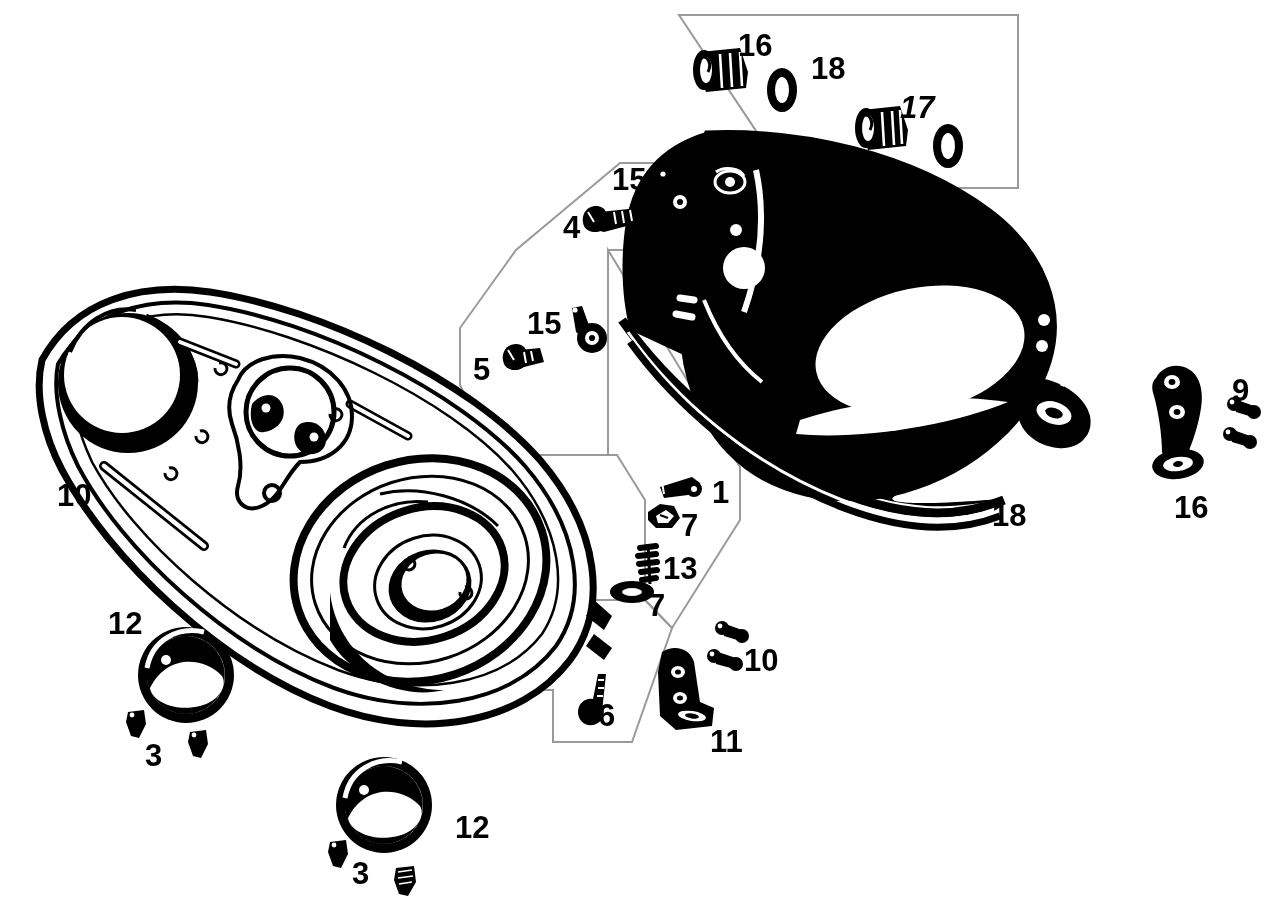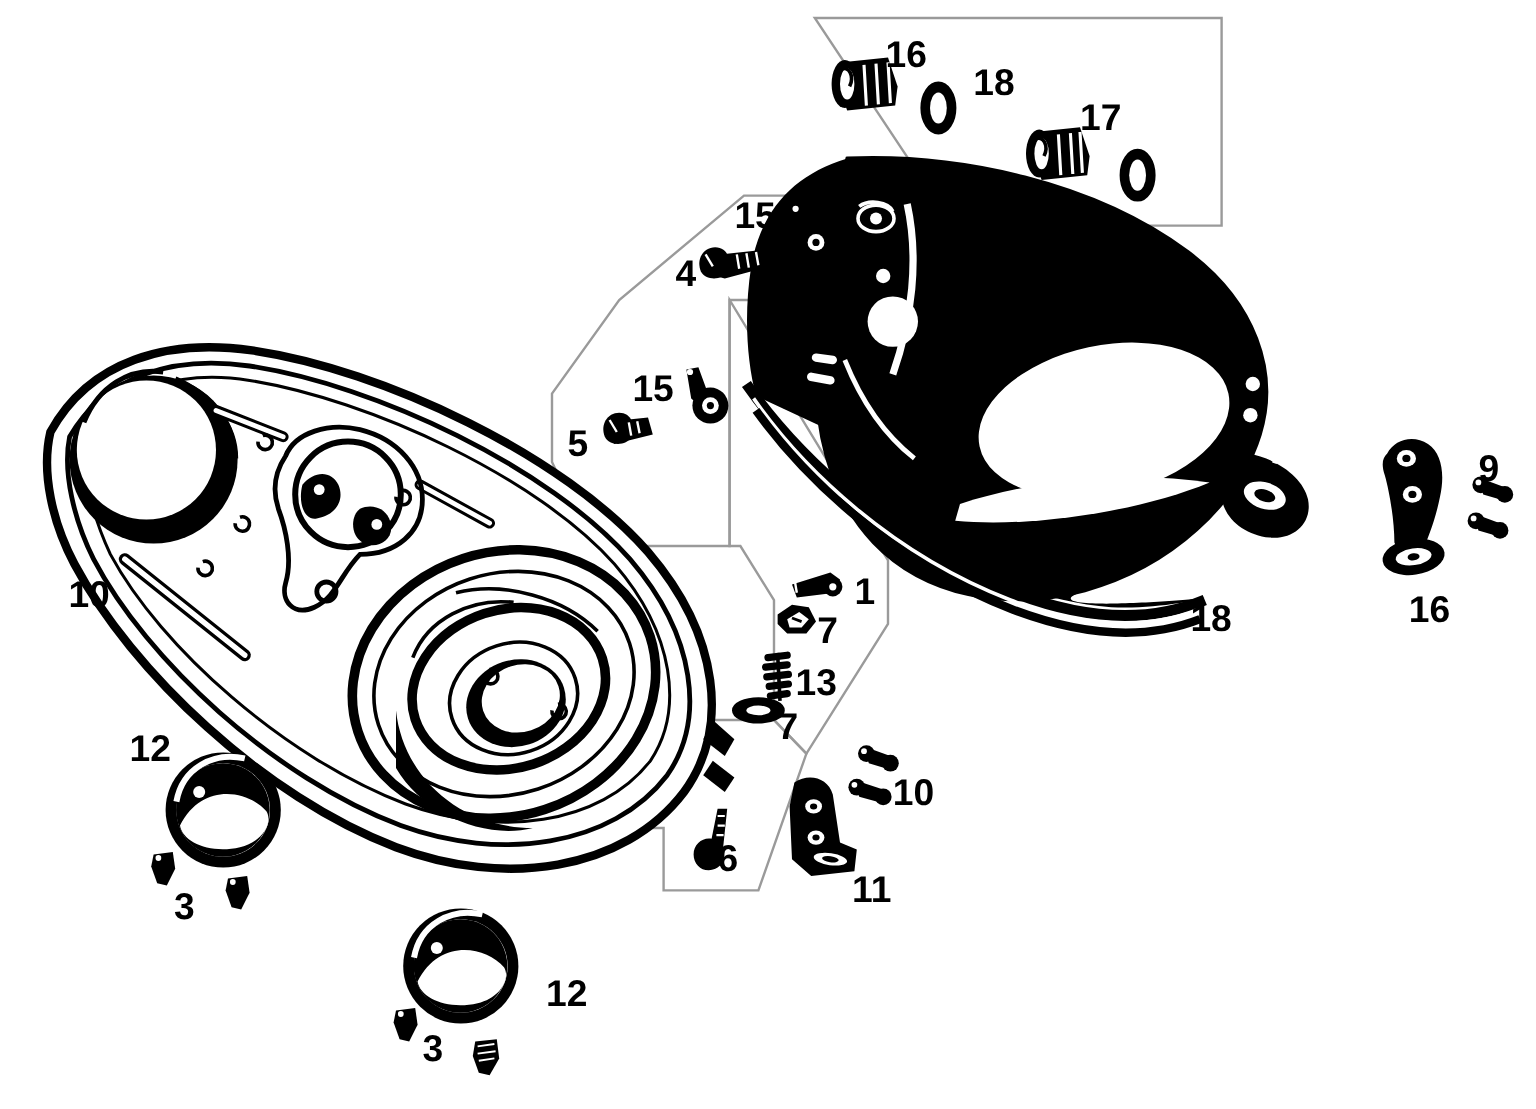--- a/index.html
+++ b/index.html
@@ -322,21 +322,21 @@
       <circle cx="1230" cy="434" r="7" fill="#000"></circle>
       <circle cx="1250" cy="442" r="7" fill="#000"></circle>
       <circle cx="1228" cy="432" r="2.4" fill="#fff"></circle>
     </g>
   </svg>
 
   <div>
     <span class="num-label" style="left:738px;top:30px;">16</span>
     <span class="num-label" style="left:811px;top:53px;">18</span>
     <span class="num-label" style="left:1028px;top:50px;"></span>
-    <span class="num-label" style="left:900px;top:82px;">17</span>
+    <span class="num-label" style="left:900px;top:92px;font-style:italic;">17</span>
     <span class="num-label" style="left:974px;top:105px;"></span>
 
     <span class="num-label" style="left:612px;top:164px;">15</span>
     <span class="num-label" style="left:563px;top:212px;">4</span>
     <span class="num-label" style="left:482px;top:240px;"></span>
     <span class="num-label" style="left:527px;top:308px;">15</span>
     <span class="num-label" style="left:473px;top:354px;">5</span>
 
     <span class="num-label" style="left:1232px;top:375px;">9</span>
     <span class="num-label" style="left:1174px;top:492px;">16</span>

